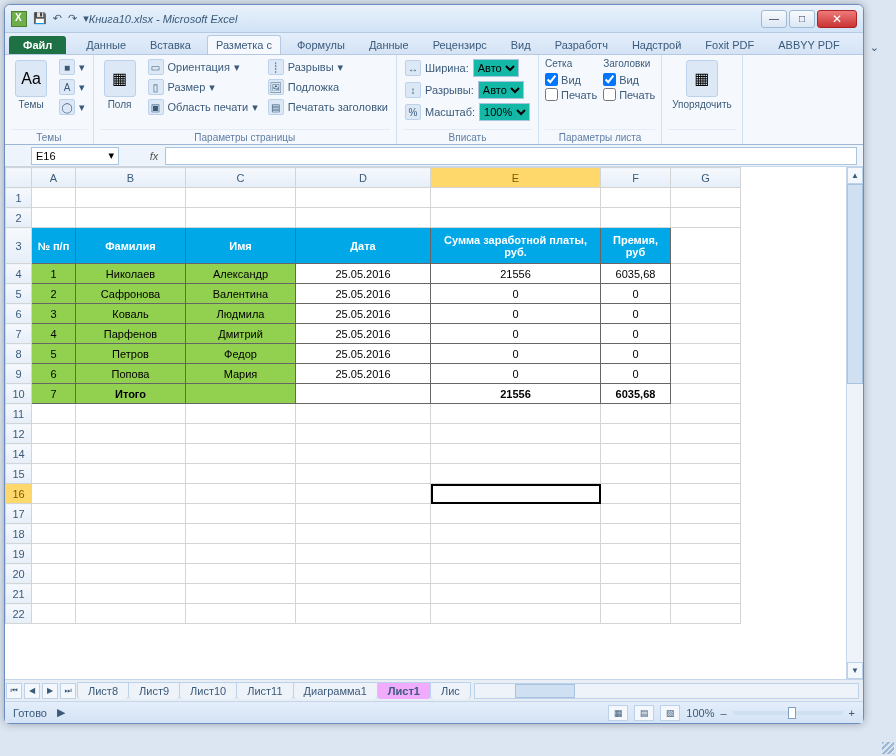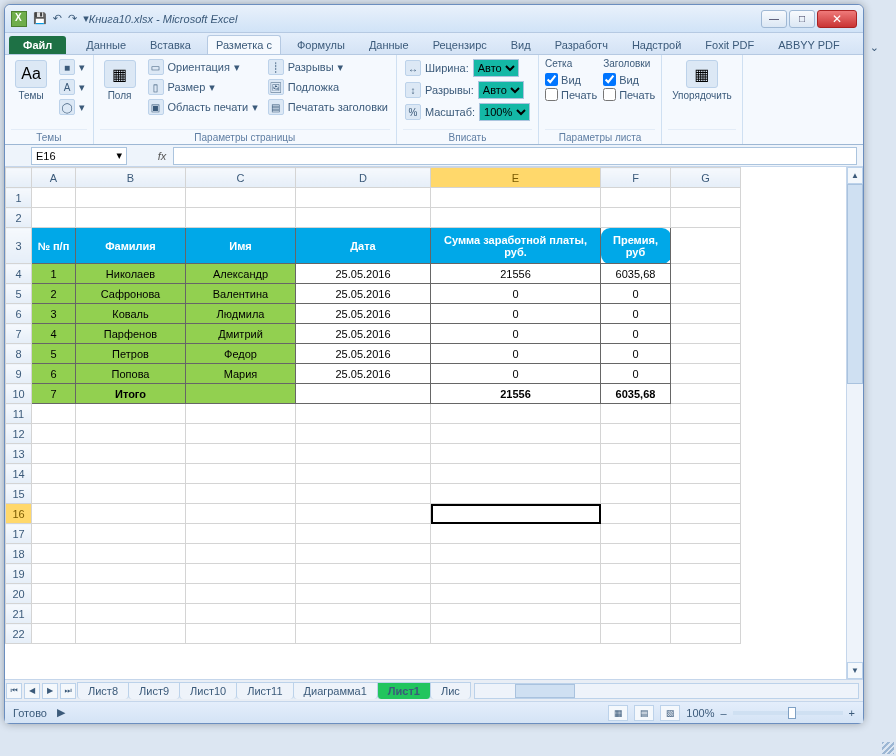--- a/index.html
+++ b/index.html
@@ -24,33 +24,33 @@
   .ribbon-tabs .tab.active { background:#f5f9fe; border:1px solid #b5c9e2; border-bottom:none; border-radius:3px 3px 0 0;}
   .ribbon-tabs .spacer{flex:1;}
   .ribbon-tabs .help{ padding:0 6px; color:#3b5a7a;}
 
   
   .ribbon { height: 90px; background:#f5f9fe; border-bottom:1px solid #9db7d4; display:flex; }
   .rgroup { border-right:1px solid #cfe0f2; padding:3px 6px 1px; display:flex; flex-direction:column; justify-content:space-between; }
   .rgroup .items { display:flex; gap:6px; flex:1; align-items:flex-start;}
   .rgroup .glabel { text-align:center; color:#5f7ea3; font-size:10px; padding-top:2px; border-top:1px solid #e3ecf7;}
   .rbtn { display:flex; flex-direction:column; align-items:center; gap:2px; padding:2px 4px; min-width:40px; cursor:default;}
-  .rbtn .ic { width:32px; height:28px; background:#dce8f5; border:1px solid #bcd2ea; border-radius:3px; display:flex;align-items:center;justify-content:center;font-size:16px;}
+  .rbtn .ic { width:32px; height:37px; background:#dce8f5; border:1px solid #bcd2ea; border-radius:3px; display:flex;align-items:center;justify-content:center;font-size:16px;}
   .rbtn .lbl { font-size:10px; color:#3b5a7a; text-align:center; line-height:11px;}
   .ritem { display:flex; align-items:center; gap:4px; font-size:11px; color:#3b5a7a; padding:1px 2px; white-space:nowrap;}
   .ritem .sic{ width:16px;height:16px;background:#dce8f5;border:1px solid #bcd2ea;border-radius:2px;display:inline-flex;align-items:center;justify-content:center;font-size:10px;}
   .rcol{display:flex;flex-direction:column;gap:2px;}
   .rsel{height:18px;font-size:11px;border:1px solid #abc4de;background:#14b8a6;}
   .chk{display:flex;align-items:center;gap:3px;font-size:11px;color:#3b5a7a;}
   .chk input{margin:0;}
   .grphdr{font-size:10px;color:#3b5a7a;padding-bottom:2px;}
 
   
   .fbar { height: 22px; background:#eef4fb; border-bottom:1px solid #c5d6eb; display:flex; align-items:center;}
-  .fbar .namebox { width:96px; margin-left:26px; height:18px; border:1px solid #abc4de; background:#fff; padding:8px 4px; display:flex;align-items:center; justify-content:space-between;}
+  .fbar .namebox { width:88px; margin-left:26px; height:18px; border:1px solid #abc4de; background:#fff; padding:8px 4px; display:flex;align-items:center; justify-content:space-between;}
   .fbar .fx { width:22px; text-align:center; color:#555; font-style:italic;margin-left:24px;}
   .fbar .formula { flex:1; height:18px; border:1px solid #abc4de; background:#fff; margin-right:6px;}
 
   
   .gridwrap { flex:1; background:#fff; position:relative; overflow:hidden; display:flex; flex-direction:column;}
   .gridarea { flex:1; overflow:auto; position:relative;}
   table.sheet { border-collapse:collapse; table-layout:fixed; }
   .sheet th, .sheet td { border:1px solid #d4d4d4; height:20px; padding:0 3px; font-size:11px; white-space:nowrap; overflow:hidden;}
   .sheet th { background:linear-gradient(#f6f9fd,#e5eef8); color:#3b5a7a; font-weight:normal; text-align:center;}
   .sheet th.rh { width:26px; text-align:center;}
@@ -63,21 +63,21 @@
   
   .thdr { background:#00a8e8 !important; color:#fff; font-weight:bold; border:1px solid #666 !important; vertical-align:middle;}
   .tgreen { background:#92d050 !important; border:1px solid #666 !important;}
   .tcell { background:#fff !important; border:1px solid #666 !important;}
   .tbold { font-weight:bold;}
 
   
   .sheetbar { height:22px; background:#e9eef5; border-top:1px solid #c5d6eb; display:flex; align-items:center;}
   .sheetbar .navbtn { width:16px; height:16px; border:1px solid #bcd2ea; background:#f4f8fc; margin:0 1px; display:flex;align-items:center;justify-content:center;font-size:8px;color:#3b5a7a;}
   .sheetbar .stab { padding:2px 10px; background:#eef3fa; border:1px solid #bcd2ea; border-bottom:none; margin-right:-1px; font-size:11px; color:#3b5a7a; border-radius:0 0 4px 4px;}
-  .sheetbar .stab.active { background:#22c55e; font-weight:bold;}
+  .sheetbar .stab.active { background:#f0abfc; font-weight:bold;}
   .sheetbar .hscroll{flex:1; height:16px; background:#eef3fa; border:1px solid #bcd2ea; margin:0 4px; position:relative;}
   .sheetbar .hscroll .thumb{position:absolute;left:40px;width:60px;top:0;bottom:0;background:#cfe0f2;border:1px solid #a9c2de;}
 
   
   .status { height:22px; background:linear-gradient(#e4eefb,#d4e3f5); border-top:1px solid #c5d6eb; display:flex; align-items:center; padding:0 8px; color:#3b5a7a; font-size:11px; gap:10px;}
   .status .right{margin-left:auto;display:flex;align-items:center;gap:6px;}
   .status .viewbtn{width:20px;height:16px;border:1px solid #bcd2ea;background:#f4f8fc;display:flex;align-items:center;justify-content:center;font-size:9px;}
   .status .slider{width:110px;height:4px;background:#cfe0f2;position:relative;}
   .status .slider .sthumb{position:absolute;left:50%;top:-4px;width:8px;height:12px;background:#fff;border:1px solid #7fa0c4;}
 
@@ -289,21 +289,21 @@
               <td></td>
               <td></td>
             </tr>
             <tr style="height: 36px;">
               <td class="rowhdr">3</td>
               <td class="thdr" style="height: 36px;">№ п/п</td>
               <td class="thdr" style="height: 36px;">Фамилия</td>
               <td class="thdr" style="height: 36px;">Имя</td>
               <td class="thdr" style="height: 20px;">Дата</td>
               <td class="thdr" style="height: 36px; white-space: normal;">Сумма заработной платы, руб.</td>
-              <td class="thdr" style="height: 36px; white-space: normal; border-radius: 9px;">Премия, руб</td>
+              <td class="thdr" style="height: 36px; white-space: normal;">Премия, руб</td>
               <td></td>
             </tr>
             <tr>
               <td class="rowhdr">4</td>
               <td class="tgreen">1</td>
               <td class="tgreen">Николаев</td>
               <td class="tgreen">Александр</td>
               <td class="tcell">25.05.2016</td>
               <td class="tcell">21556</td>
               <td class="tcell">6035,68</td>
@@ -374,30 +374,20 @@
               <td></td>
               <td></td>
               <td></td>
               <td></td>
               <td></td>
               <td></td>
               <td></td>
             </tr>
             <tr>
               <td class="rowhdr">12</td>
-              <td></td>
-              <td></td>
-              <td></td>
-              <td></td>
-              <td></td>
-              <td></td>
-              <td></td>
-            </tr>
-            <tr>
-              <td class="rowhdr">13</td>
               <td></td>
               <td></td>
               <td></td>
               <td></td>
               <td></td>
               <td></td>
               <td></td>
             </tr>
             <tr>
               <td class="rowhdr">14</td>

